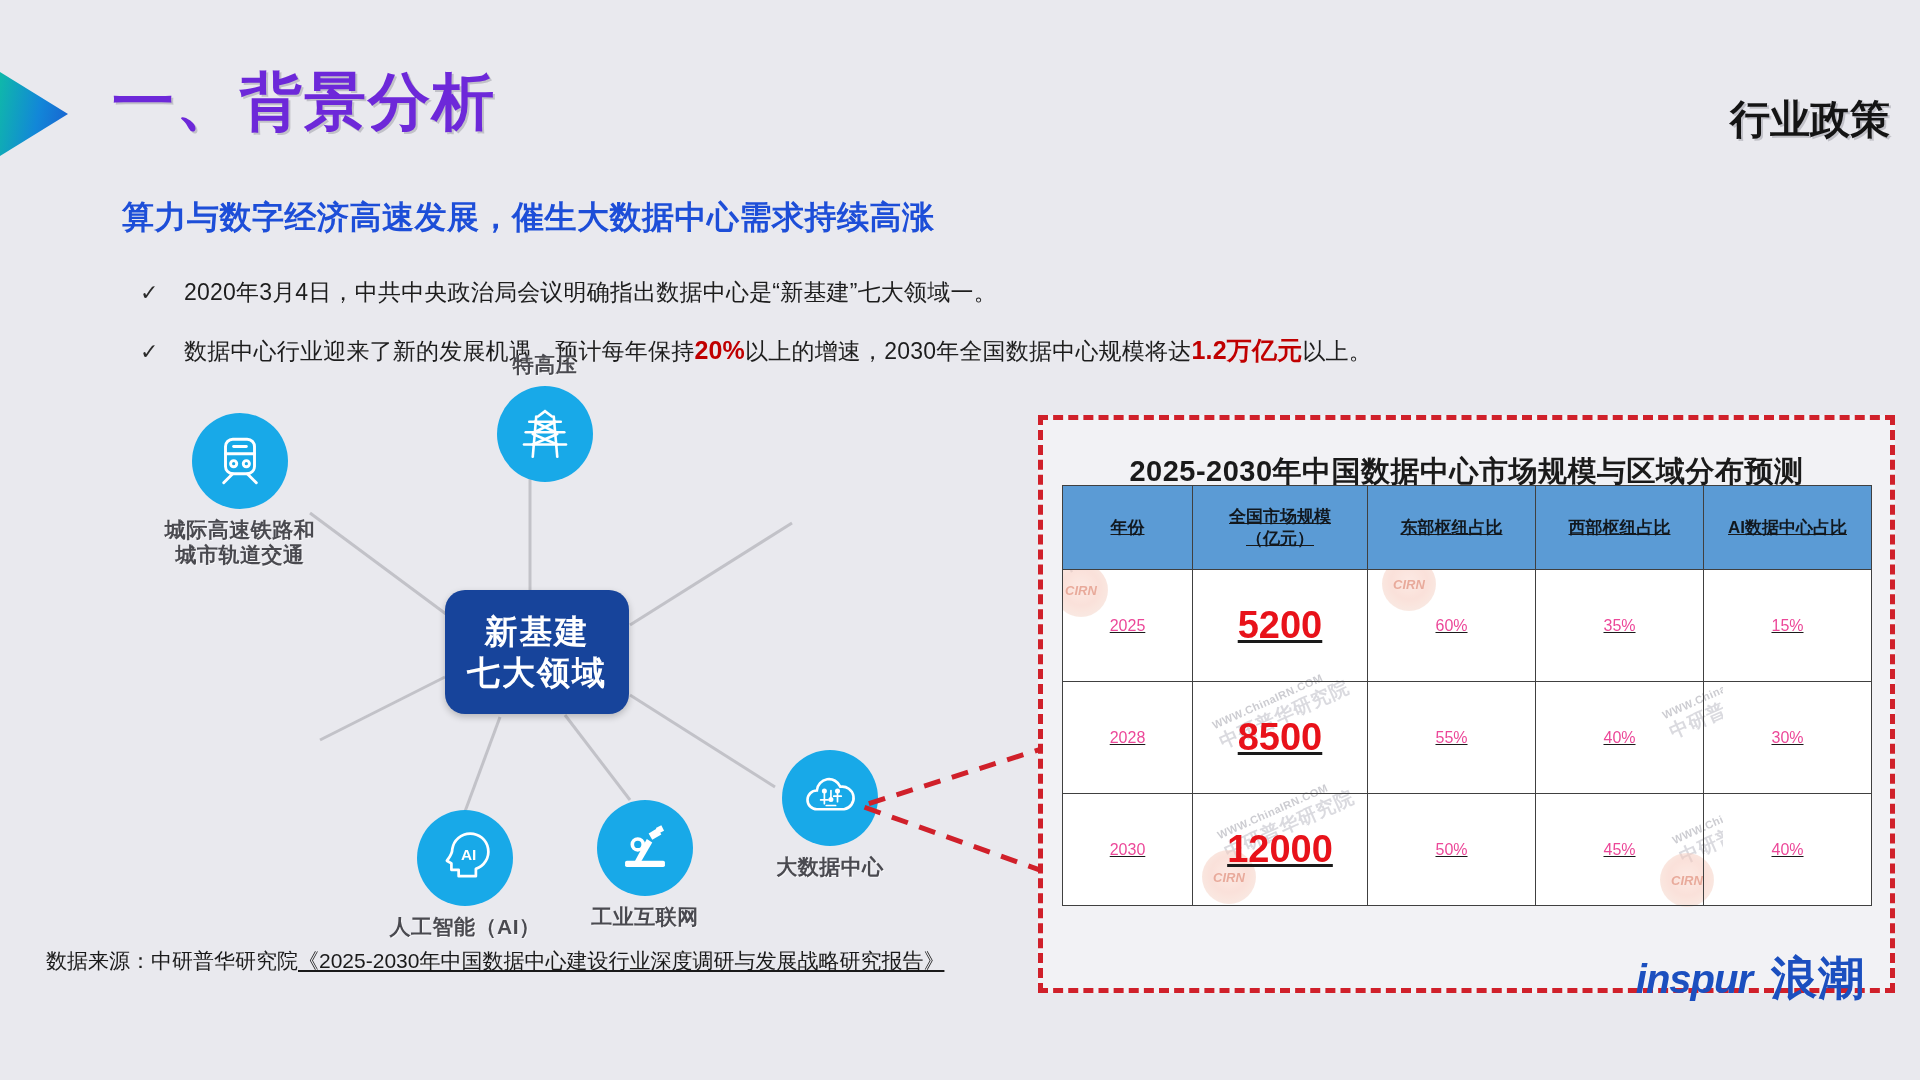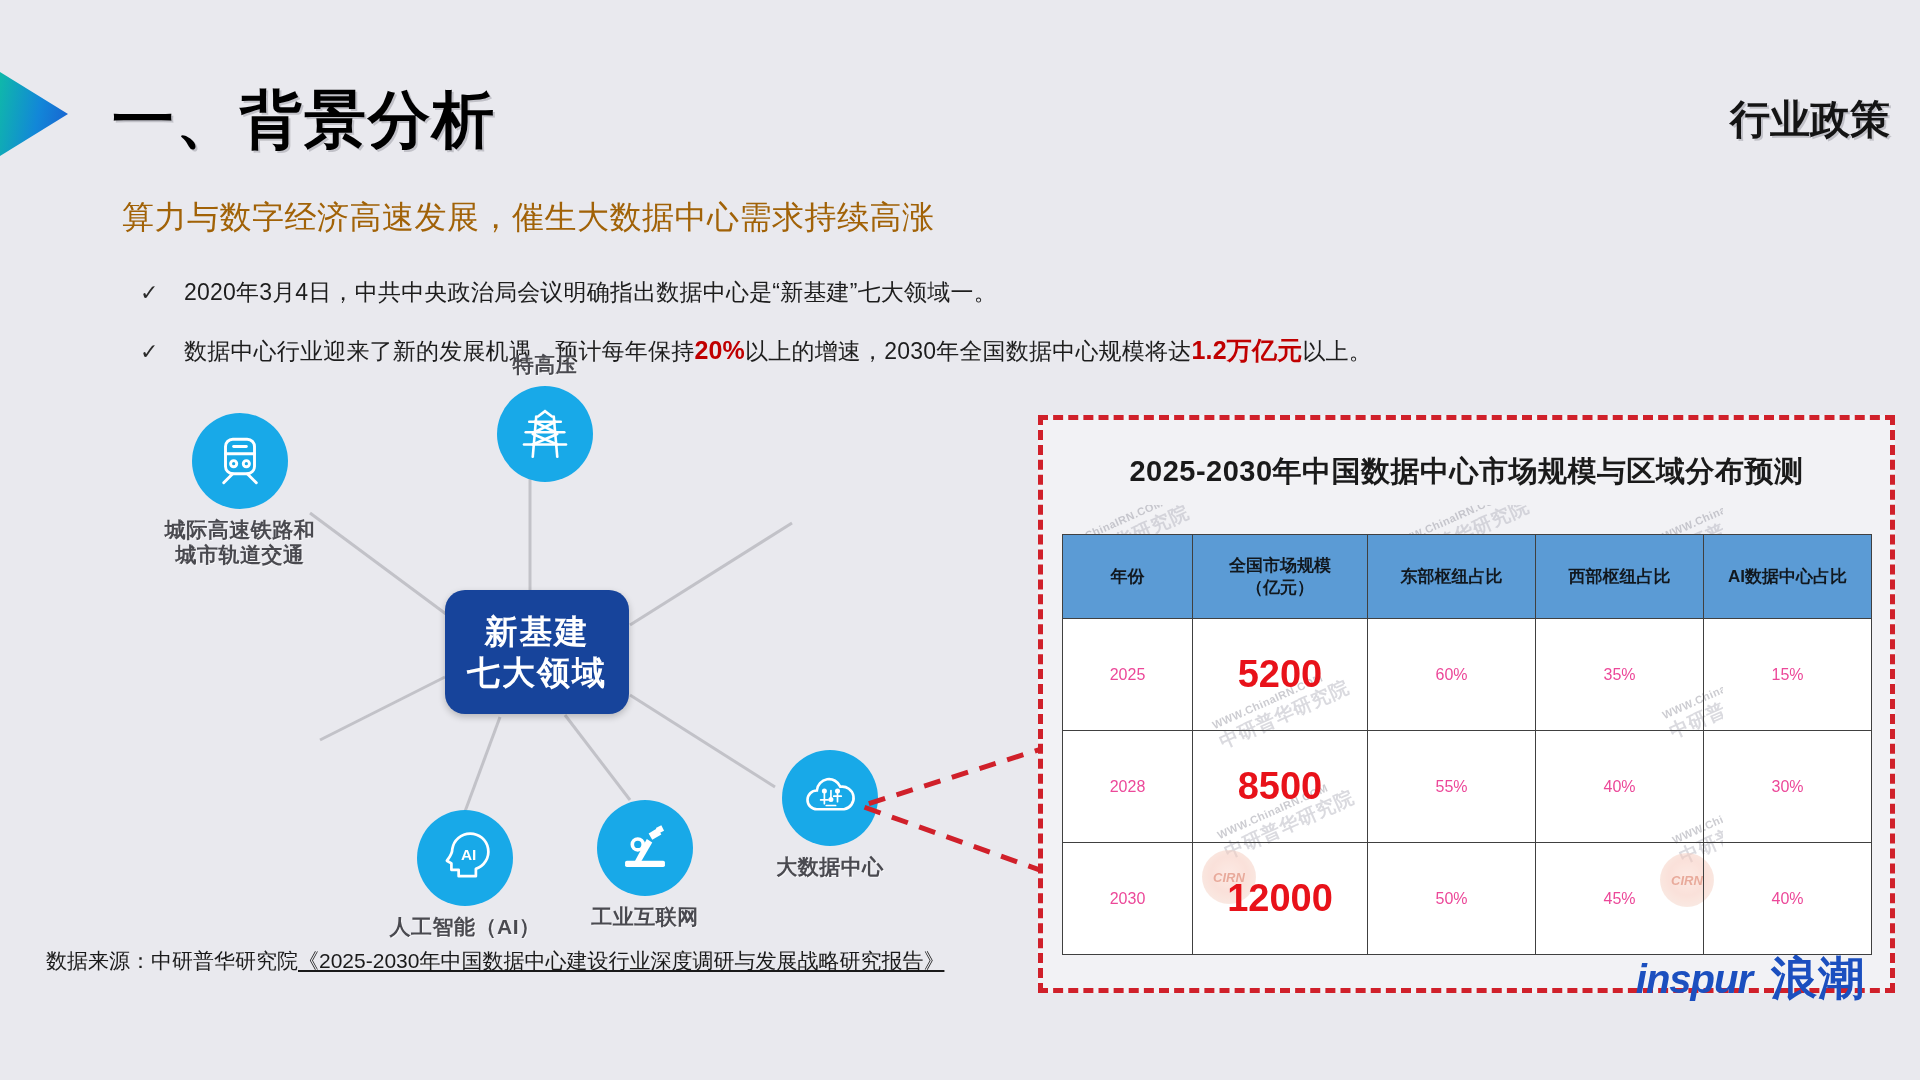--- a/index.html
+++ b/index.html
@@ -16,38 +16,38 @@
   .slide-header { position: absolute; left: 0; top: 0; width: 1920px; height: 190px; }
 
   .header-arrow {
     position: absolute; left: 0; top: 72px;
     width: 68px; height: 84px;
     background: linear-gradient(100deg, #0fb9a9 0%, #1287d8 55%, #1a5fd0 100%);
     clip-path: polygon(0 0, 0 100%, 100% 50%);
   }
 
   .section-title {
-    position: absolute; left: 112px; top: 78px;
+    position: absolute; left: 112px; top: 60px;
     font-size: 62px; font-weight: bold; letter-spacing: 2px;
-    color: #000000;
+    color: #6d28d9;
     text-shadow: 2px 2px 0 rgba(120,120,130,0.35);
     white-space: nowrap;
   }
 
   .header-right {
     position: absolute; right: 30px; top: 92px;
     font-size: 40px; font-weight: bold; color: #141414;
     text-shadow: 2px 2px 0 rgba(120,120,130,0.35);
     white-space: nowrap;
   }
 
   
   .subtitle {
     position: absolute; left: 122px; top: 196px;
-    font-size: 32px; font-weight: normal; color: #a16207;
+    font-size: 32px; font-weight: bold; color: #1d4ed8;
     letter-spacing: 0.5px; white-space: nowrap; text-align: center;
   }
 
   .bullet { position: absolute; display: flex; align-items: baseline; white-space: nowrap; }
   .bullet .tick { width: 44px; font-size: 22px; color: #2b2b2b; flex: 0 0 44px; }
   .bullet .btext { font-size: 23px; color: #1d1d1d; letter-spacing: 0.2px; }
   .bullet .hl { color: #c00000; font-weight: bold; font-size: 25px; }
   #bullet-1 { left: 140px; top: 277px; }
   #bullet-2 { left: 140px; top: 334px; }
 
@@ -97,23 +97,23 @@
   }
   .callout-pointer { position: absolute; left: 855px; top: 740px; width: 200px; height: 140px; }
 
   .table-title {
     position: absolute; left: 1038px; top: 452px; width: 857px;
     text-align: center; font-size: 29px; font-weight: bold; color: #1a1a1a;
     letter-spacing: 0.5px;
   }
 
   .table-wrap {
-    position: absolute; left: 1062px; top: 534px;
+    position: absolute; left: 1062px; top: 485px;
     width: 810px; height: 420px;
-    background: #ffffff; padding: 0;
+    background: #ffffff; padding: 0; text-decoration: underline;
   }
   table.fc {
     width: 810px; height: 420px;
     border-collapse: collapse; table-layout: fixed;
     position: relative; z-index: 2;
   }
   table.fc th, table.fc td {
     border: 1px solid #404040; text-align: center; vertical-align: middle;
     background: transparent;
   }

